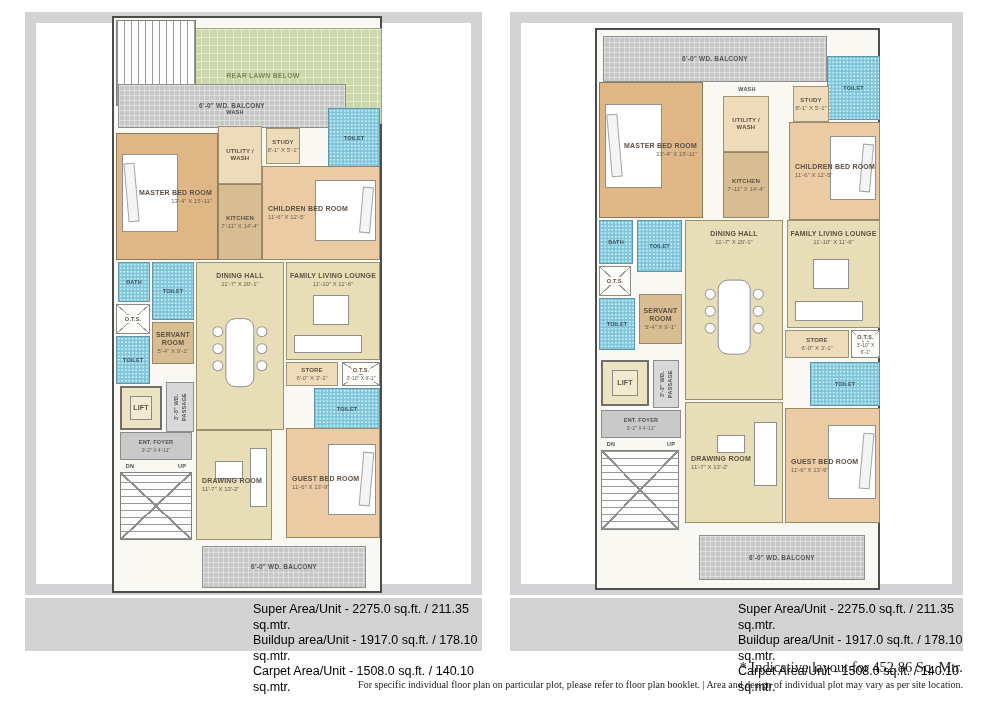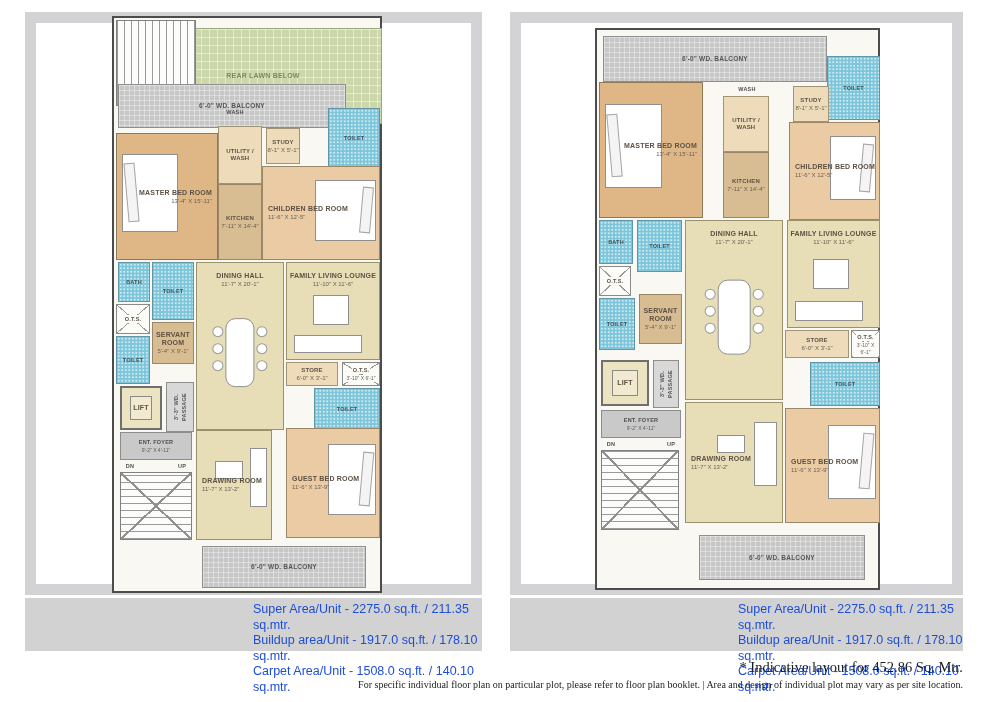--- a/index.html
+++ b/index.html
@@ -86,21 +86,21 @@
   .sofa2{right:5%;top:16%;width:24%;height:54%}
   .sofa2::after{content:"";position:absolute;right:150%;top:20%;width:26px;height:16px;
       background:#fff;border:1px solid #909090}
 
   
   .caption-bar{position:absolute;top:598px;height:53px;background:#d2d2d2}
   #caption-0{left:25px;width:457px}
   #caption-1{left:510px;width:453px}
   .caption-title{position:absolute;left:18px;top:0;height:100%;display:flex;align-items:center;
       font-size:15px;font-weight:bold;color:#3a3a3a}
-  .caption-areas{position:absolute;left:228px;top:4px;font-size:12.5px;line-height:15.5px;color:#1d4ed8}
+  .caption-areas{position:absolute;left:228px;top:4px;font-size:12.5px;line-height:15.5px;color:#000000}
 
   
   .footer{position:absolute;right:30px;top:658px;text-align:right;
       font-family:"Liberation Serif",serif;color:#1c1c1c}
   .footer-line1{font-size:14.5px;line-height:18px}
   .footer-line2{font-size:10px;line-height:18px}
 </style>
 </head>
 <body>
 

